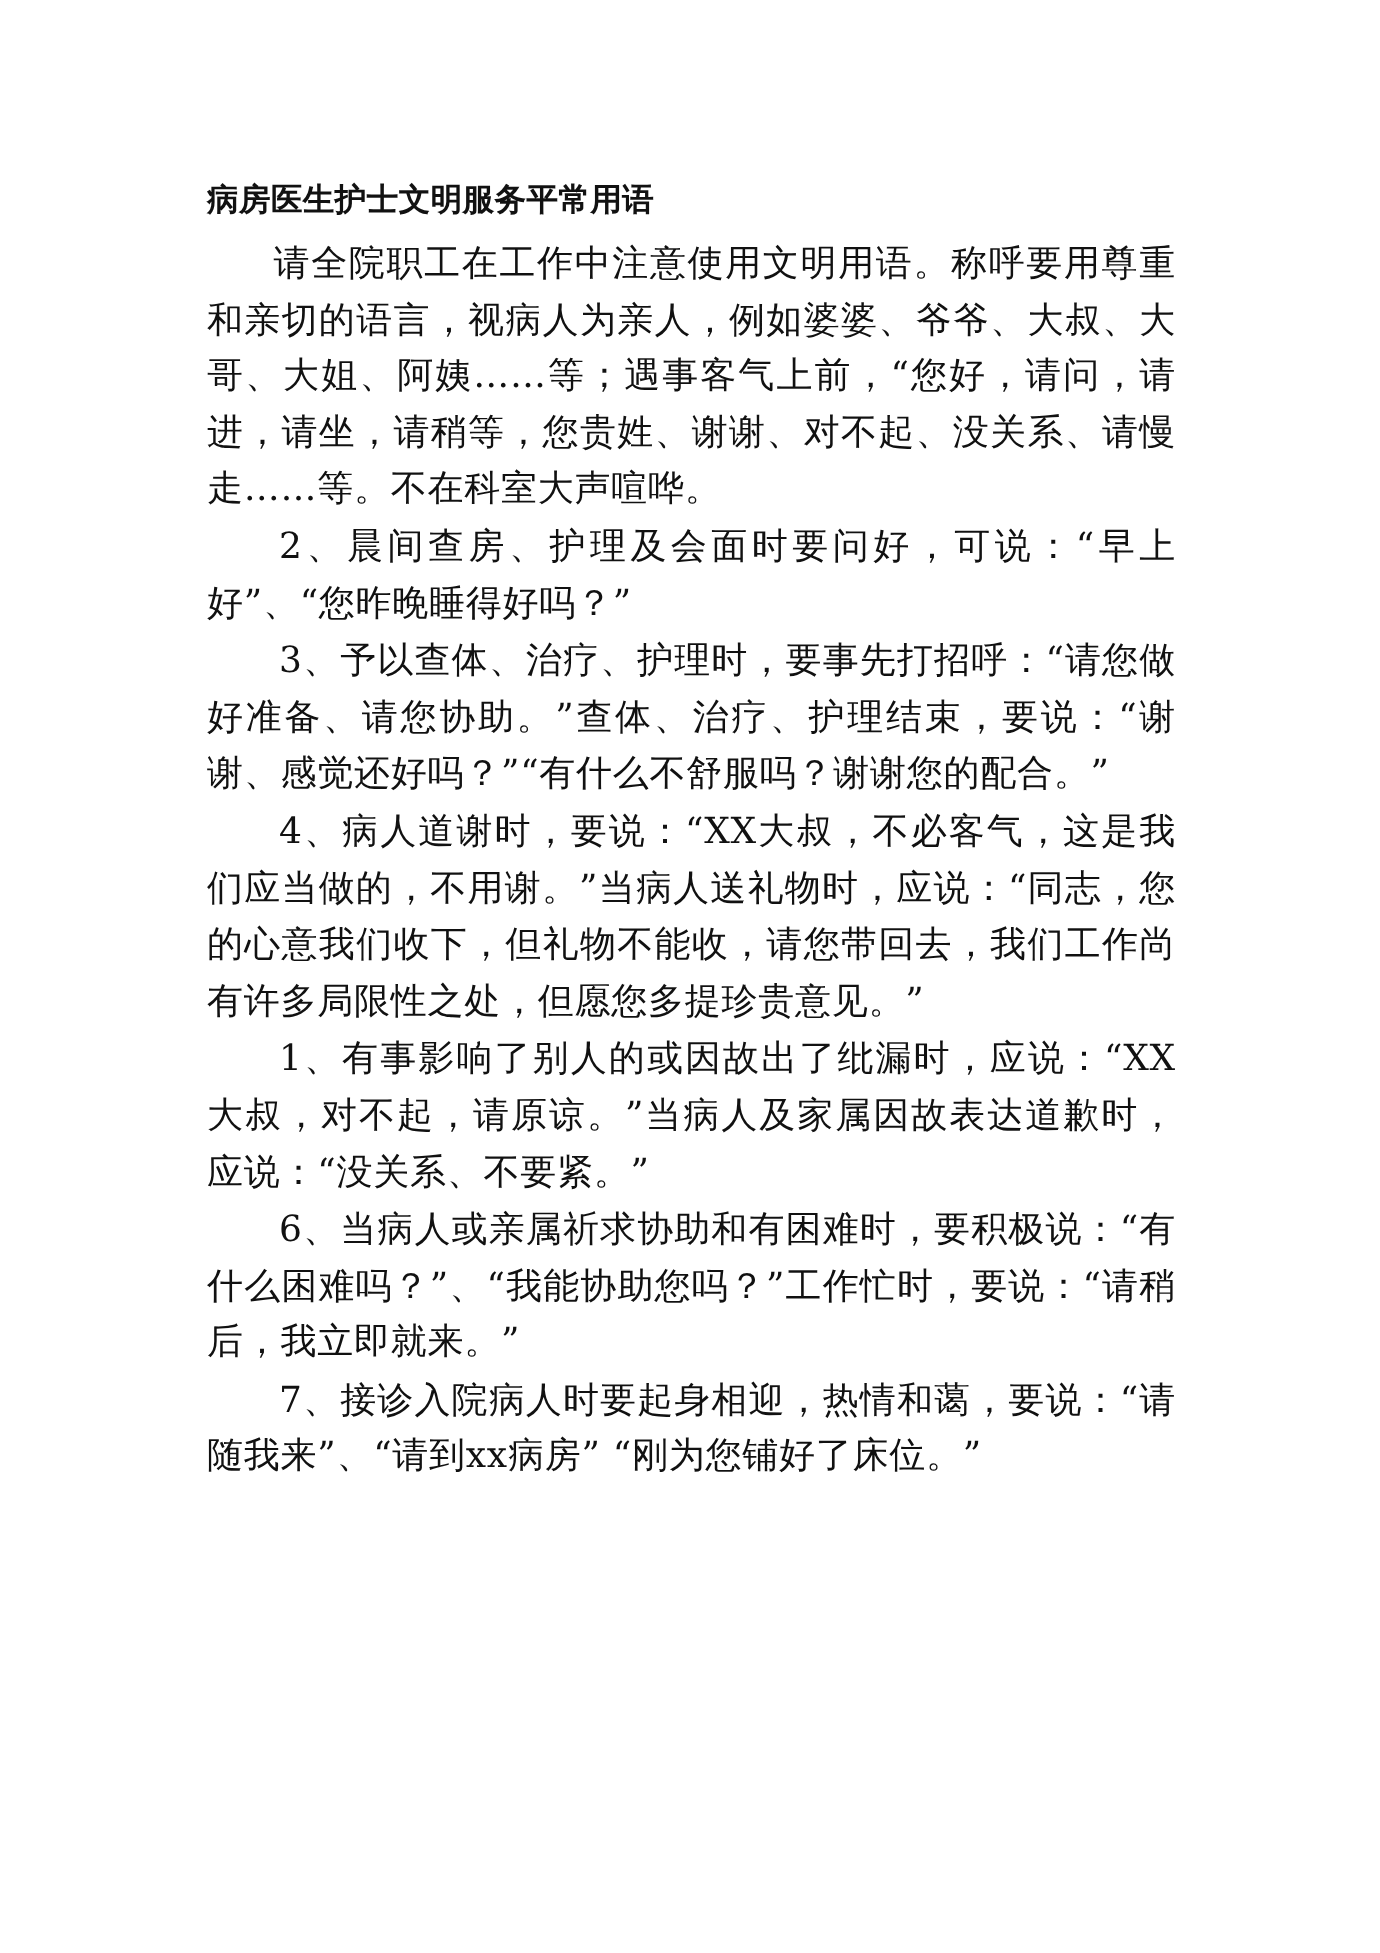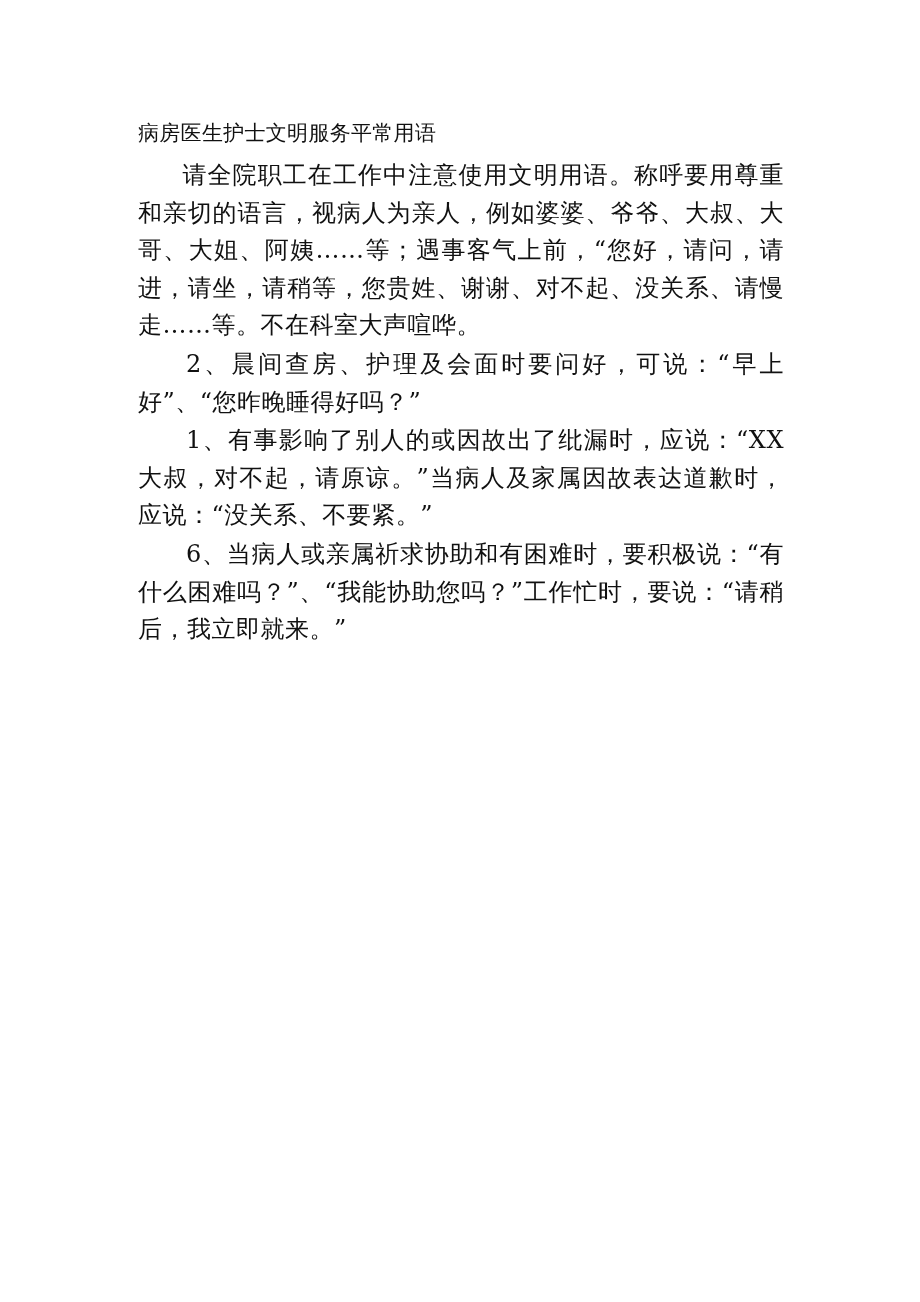--- a/index.html
+++ b/index.html
@@ -1,26 +1,29 @@
 <!DOCTYPE html>
 <html><head>
 <meta charset="utf-8">
 <style>
   html, body { margin: 0; padding: 0; background: #ffffff; }
   body { width: 920px; height: 1302px; position: relative; overflow: hidden;
          font-family: "DejaVu Serif", "Liberation Serif", serif; color: #111; }
   .page { position: absolute; left: 138px; top: 118px; width: 646px; }
-  .title { font-family: "DejaVu Sans", "Liberation Sans", sans-serif; font-weight: normal;
+  .title { font-family: "DejaVu Sans", "Liberation Sans", sans-serif; font-weight: bold;
            font-size: 21px; line-height: 30px; margin: 0 0 9px 0; letter-spacing: 0.3px; }
   .para { font-size: 24px; line-height: 37.6px; margin: 0 0 1px 0;
           text-indent: 2em; text-align: justify; text-align-last: left; letter-spacing: 0.5px; }
   .para.intro { text-indent: 1.85em; }
 </style>
 </head>
 <body>
 
 <div class="page">
   <h1 class="title">病房医生护士文明服务平常用语</h1>
   <p class="para intro">请全院职工在工作中注意使用文明用语。称呼要用尊重和亲切的语言，视病人为亲人，例如婆婆、爷爷、大叔、大哥、大姐、阿姨……等；遇事客气上前，“您好，请问，请进，请坐，请稍等，您贵姓、谢谢、对不起、没关系、请慢走……等。不在科室大声喧哗。</p>
   <p class="para">2、晨间查房、护理及会面时要问好，可说：“早上好”、“您昨晚睡得好吗？”</p>
+  <p class="para">3、予以查体、治疗、护理时，要事先打招呼：“请您做好准备、请您协助。”查体、治疗、护理结束，要说：“谢谢、感觉还好吗？”“有什么不舒服吗？谢谢您的配合。”</p>
+  <p class="para">4、病人道谢时，要说：“XX大叔，不必客气，这是我们应当做的，不用谢。”当病人送礼物时，应说：“同志，您的心意我们收下，但礼物不能收，请您带回去，我们工作尚有许多局限性之处，但愿您多提珍贵意见。”</p>
   <p class="para">1、有事影响了别人的或因故出了纰漏时，应说：“XX大叔，对不起，请原谅。”当病人及家属因故表达道歉时，应说：“没关系、不要紧。”</p>
   <p class="para">6、当病人或亲属祈求协助和有困难时，要积极说：“有什么困难吗？”、“我能协助您吗？”工作忙时，要说：“请稍后，我立即就来。”</p>
+  <p class="para">7、接诊入院病人时要起身相迎，热情和蔼，要说：“请随我来”、“请到xx病房” “刚为您铺好了床位。”</p>
 </div>
 
 </body></html>

